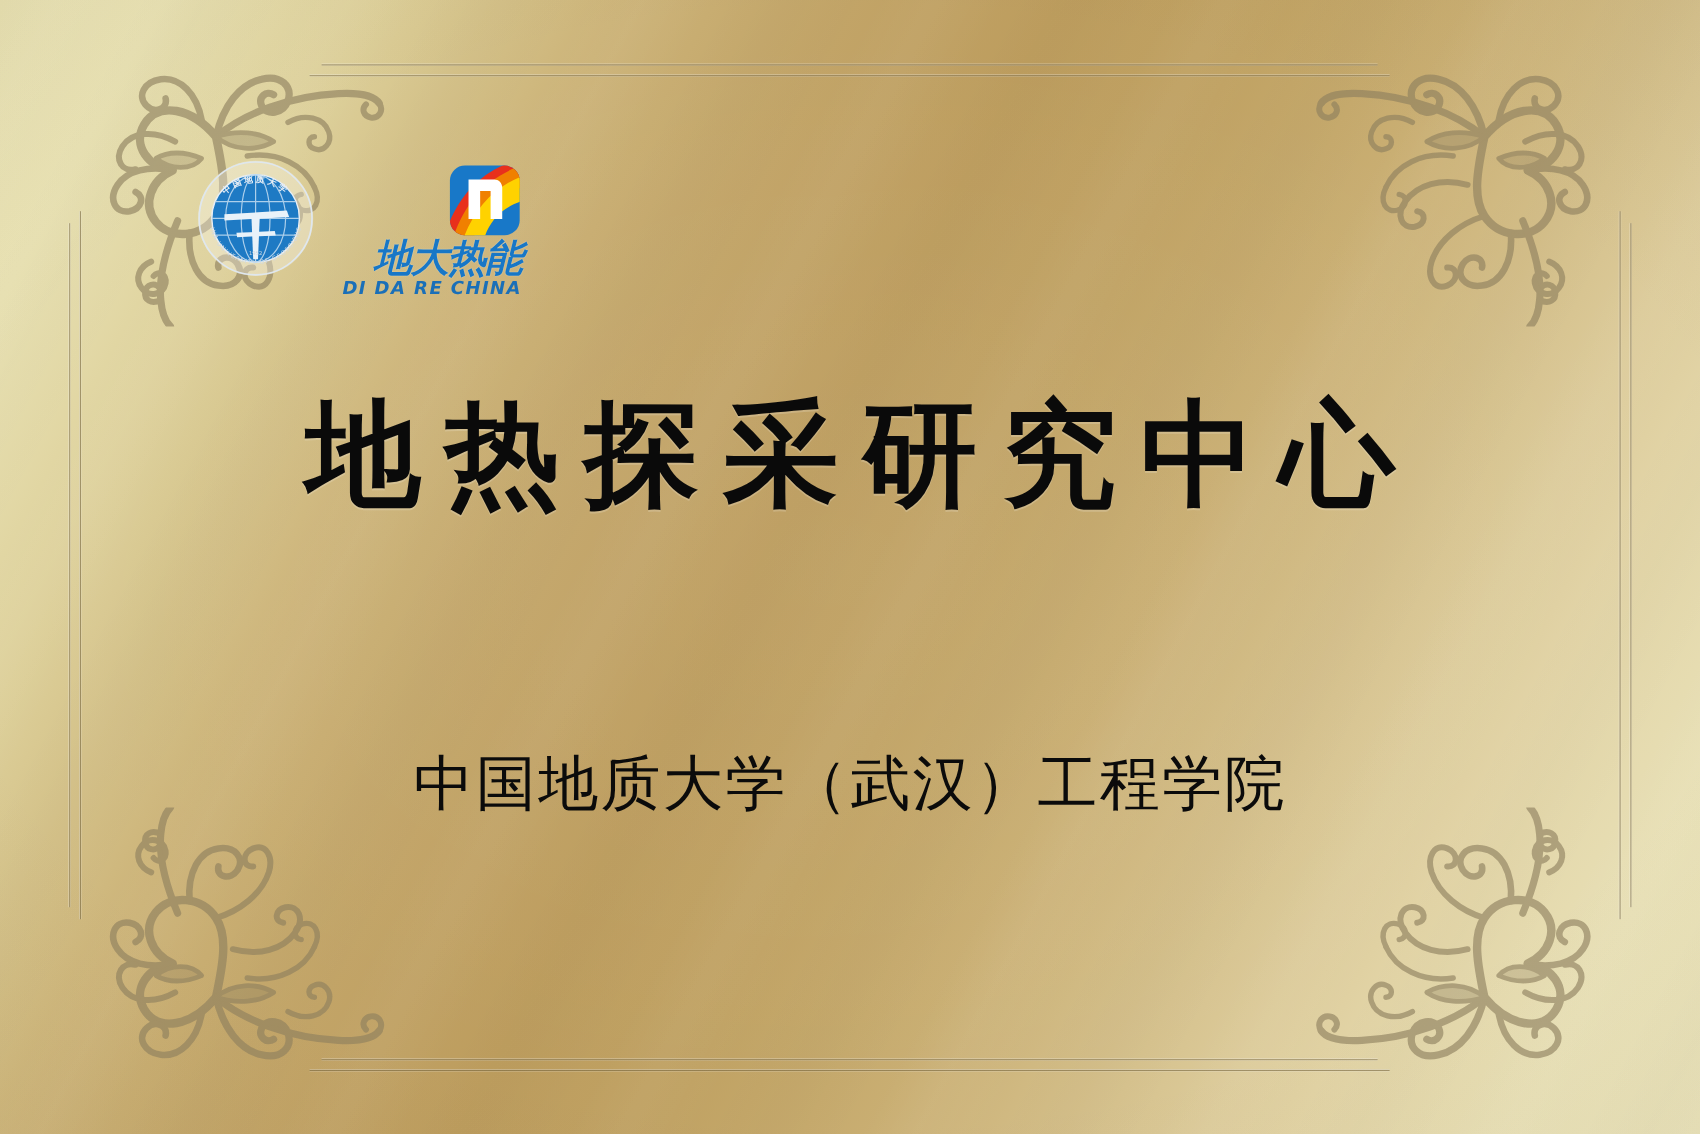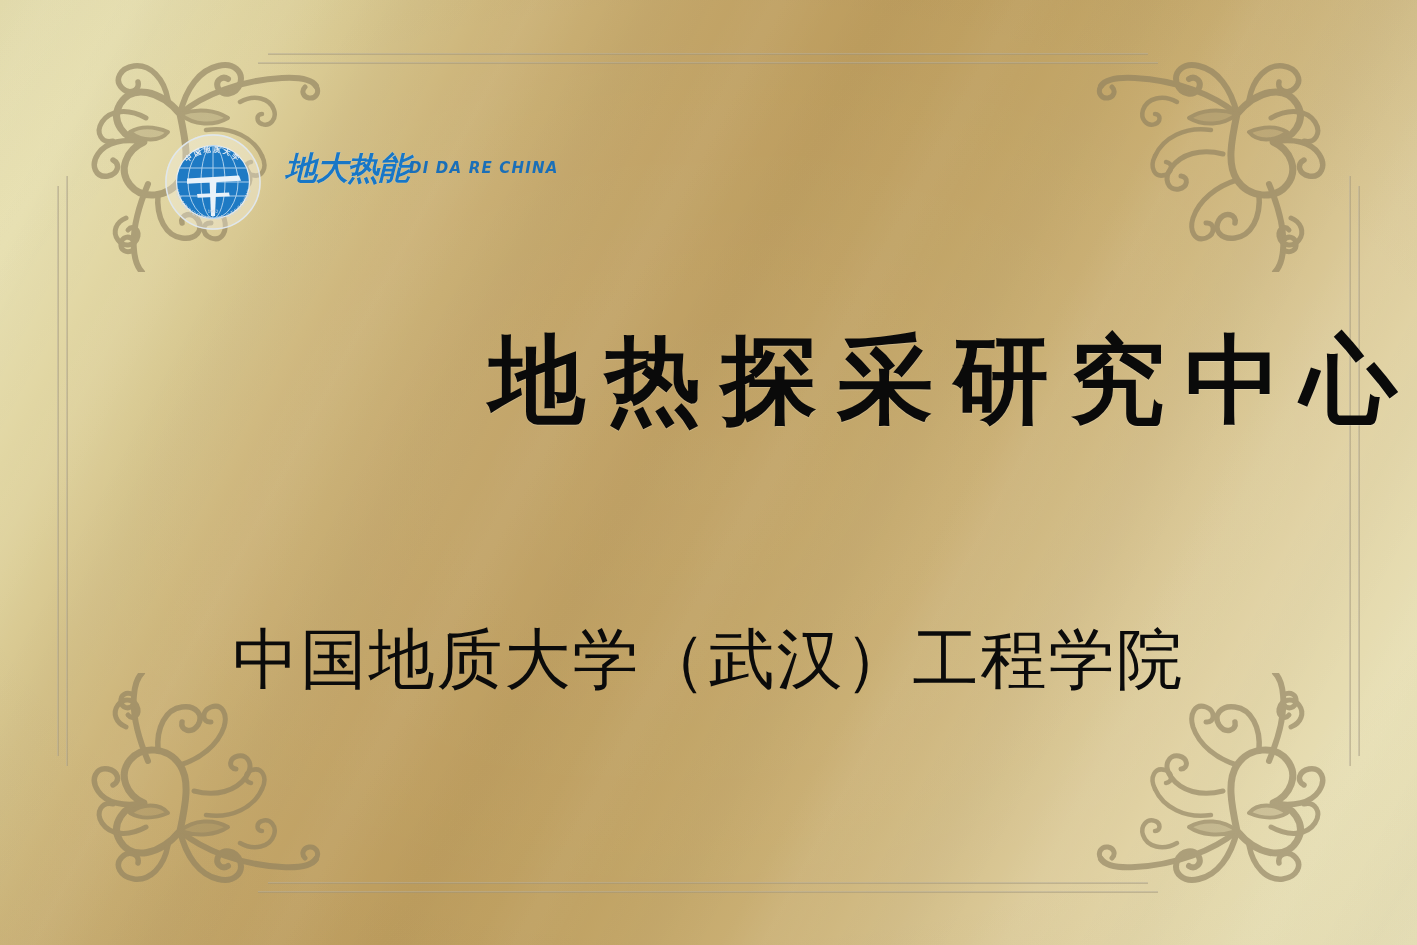--- a/index.html
+++ b/index.html
@@ -62,46 +62,46 @@
   .c-tl{left:28px;top:22px;}
   .c-tr{right:28px;top:22px;transform:scaleX(-1);}
   .c-bl{left:28px;bottom:22px;transform:scaleY(-1);}
   .c-br{right:28px;bottom:22px;transform:scale(-1,-1);}
   .corner svg{display:block;width:100%;height:100%;}
   .fl{fill:none;stroke:#8d7f5e;stroke-linecap:round;stroke-linejoin:round;}
 
   
   #logos{position:absolute;left:163px;top:132px;display:flex;align-items:flex-start;gap:22px;}
   #cug-logo{width:100px;height:100px;position:relative;}
-  #ddrn{display:flex;align-items:center;width:150px;padding-top:4px;}
+  #ddrn{display:flex;flex-direction:column;align-items:flex-end;width:150px;padding-top:4px;}
   #ddrn-mark{width:62px;height:62px;}
   .ddrn-cn{
     font-family:"DejaVu Sans","Liberation Sans",sans-serif;
     font-weight:bold;font-style:italic;font-size:32px;color:#1877c6;
     letter-spacing:-1px;line-height:1;margin-top:1px;
     text-shadow:0 0 1px rgba(255,255,255,.6);white-space:nowrap;
   }
   .ddrn-en{
     font-family:"DejaVu Sans","Liberation Sans",sans-serif;
     font-weight:bold;font-style:italic;font-size:15px;color:#1a6fb8;
     letter-spacing:1.2px;line-height:1;margin-top:2px;white-space:nowrap;
   }
 
   
   #title{
-    position:absolute;left:0;right:0;top:330px;text-align:right;
-    font-family:Liberation Sans, sans-serif;
+    position:absolute;left:0;right:0;top:330px;text-align:center;
+    font-family:Liberation Serif, serif;
     font-weight:bold;font-size:96px;color:#0a0a0a;
     letter-spacing:20px;text-indent:20px;line-height:1.05;
     text-shadow:0 1px 0 rgba(255,255,255,.18);
   }
   #sublines{
     position:absolute;left:0;right:0;top:618px;text-align:center;
-    font-family:Liberation Mono, monospace;
-    font-size:66px;color:#0b0b0b;line-height:1.42;
+    font-family:Liberation Sans, sans-serif;
+    font-size:50px;color:#0b0b0b;line-height:1.42;
   }
   .subline{letter-spacing:2px;}
   .subline.spaced{letter-spacing:11px;text-indent:11px;}
 </style>
 </head>
 <body>
 
 <div id="plaque">
 
   <div id="sheen"></div>

